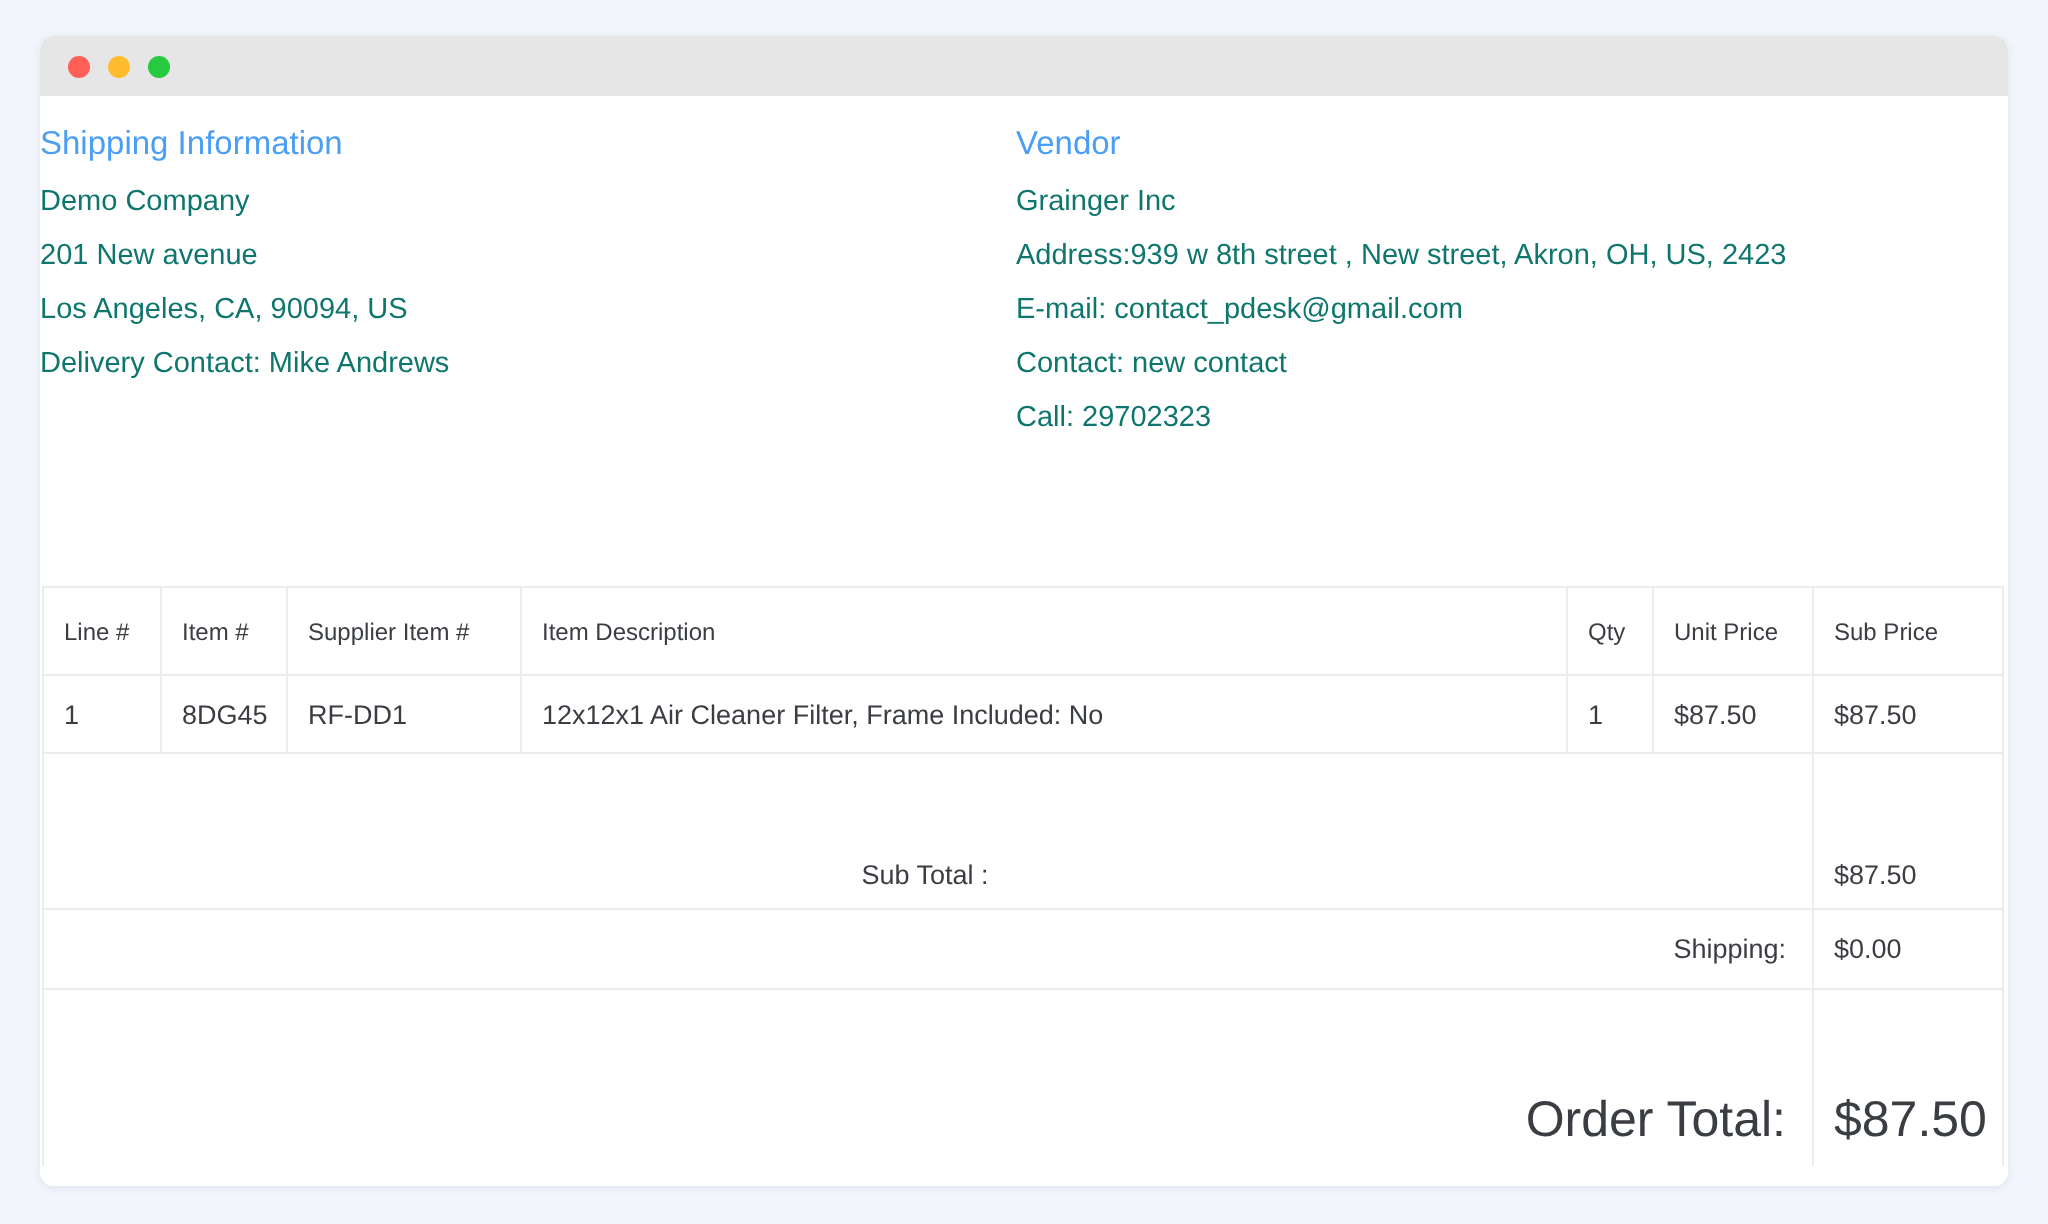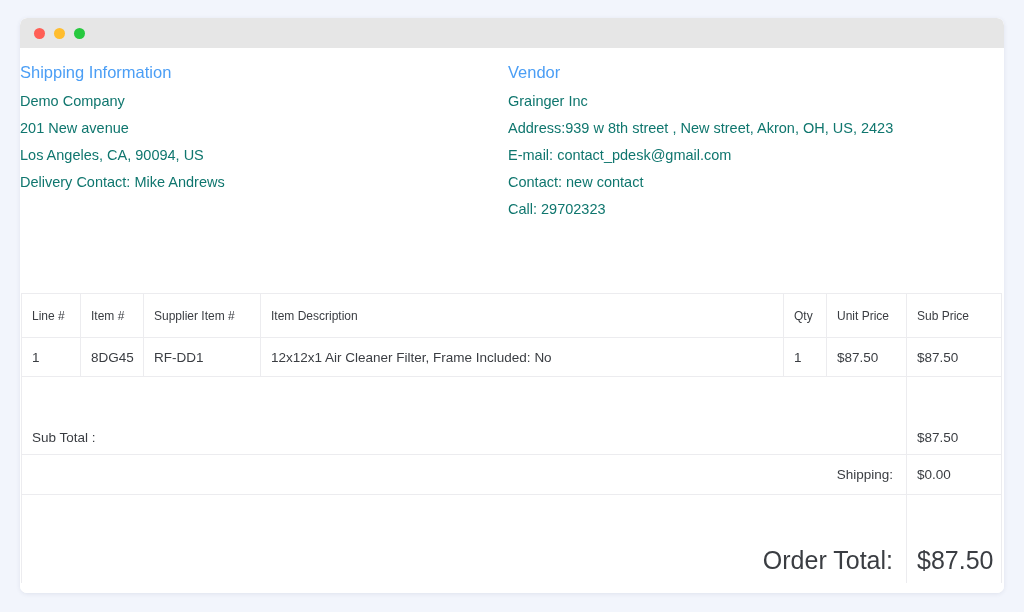--- a/index.html
+++ b/index.html
@@ -128,21 +128,21 @@
 
   
   .spacer-row td {
     height: 78px;
     border-left: none;
     border-right: none;
   }
   .spacer-row td.label-cell {
     border-left: 1px solid #ececef;
     border-right: 1px solid #ececef;
-    text-align: left;
+    text-align: center;
     vertical-align: bottom;
     padding-bottom: 9px;
     padding-right: 13px;
   }
   .spacer-row td.value-cell {
     border-right: 1px solid #ececef;
     vertical-align: bottom;
     padding-bottom: 9px;
   }
 

